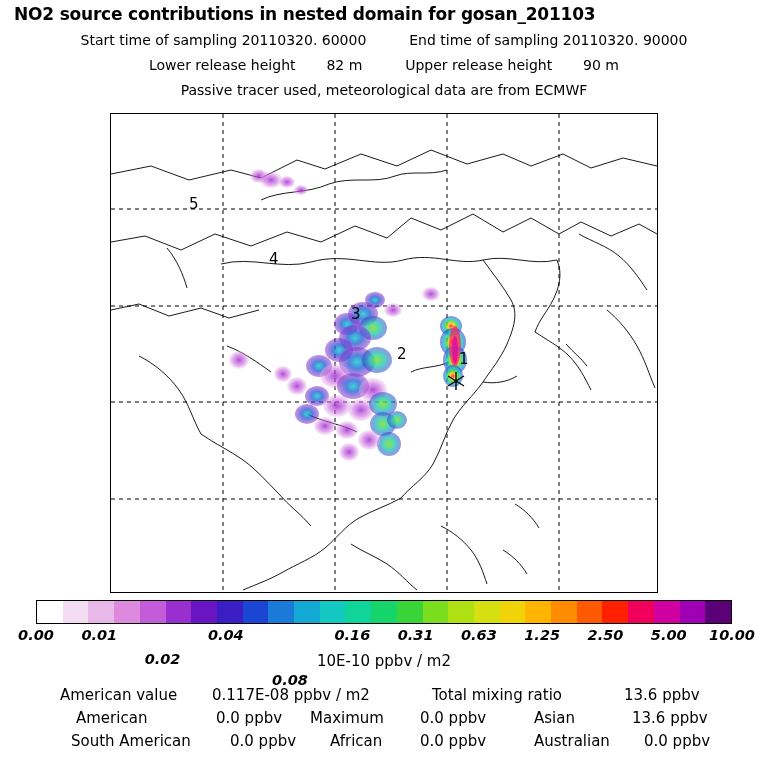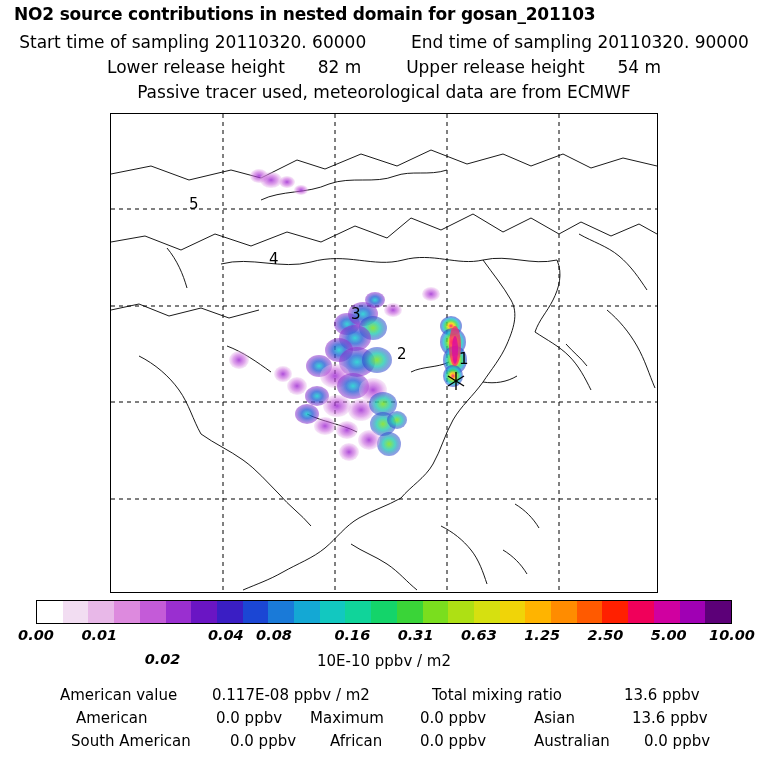--- a/index.html
+++ b/index.html
@@ -26,21 +26,21 @@
     left: 14px;
     font-size: 17px;
     font-weight: bold;
     letter-spacing: -0.2px;
     white-space: nowrap;
   }
   .hdr-line {
     position: absolute;
     width: 768px;
     text-align: center;
-    font-size: 17px;
+    font-size: 14px;
     white-space: nowrap;
   }
   .hdr1 { top: 32px; }
   .hdr2 { top: 57px; }
   .hdr3 { top: 82px; }
   .hdr-line .seg { display: inline-block; }
   .hdr-line .sp-lg { display: inline-block; width: 34px; }
   .hdr-line .sp-md { display: inline-block; width: 22px; }
 
   
@@ -146,21 +146,21 @@
     <span class="seg">20110320. 90000</span>
   </div>
 
   <div class="hdr-line hdr2">
     <span class="seg">Lower release height</span>
     <span class="sp-md"></span>
     <span class="seg">82 m</span>
     <span class="sp-lg"></span>
     <span class="seg">Upper release height</span>
     <span class="sp-md"></span>
-    <span class="seg">54 m</span>
+    <span class="seg">90 m</span>
   </div>
 
   <div class="hdr-line hdr3">Passive tracer used, meteorological data are from ECMWF</div>
 
   <div class="map-wrap">
     <svg class="map-svg" width="546" height="478" viewBox="0 0 546 478">
       <defs>
         <radialGradient id="blobA" cx="50%" cy="50%" r="50%">
           <stop offset="0%" stop-color="#ff1166" stop-opacity="0.95"></stop>
           <stop offset="28%" stop-color="#ffd400" stop-opacity="0.9"></stop>
@@ -314,21 +314,21 @@
       <div class="cell" style="background: rgb(240, 0, 90);"></div>
       <div class="cell" style="background: rgb(208, 0, 160);"></div>
       <div class="cell" style="background: rgb(160, 0, 180);"></div>
       <div class="cell" style="background: rgb(92, 0, 120);"></div>
     </div>
   <div class="cbar-labels">
       <span style="left: 36px;">0.00</span>
       <span style="left: 99.2727px;">0.01</span>
       <span style="left: 162.545px; margin-top: 24px;">0.02</span>
       <span style="left: 225.818px;">0.04</span>
-      <span style="left: 274px;">0.08</span>
+      <span style="left: 290px; margin-top: 45px;">0.08</span>
       <span style="left: 352.364px;">0.16</span>
       <span style="left: 415.636px;">0.31</span>
       <span style="left: 478.909px;">0.63</span>
       <span style="left: 542.182px;">1.25</span>
       <span style="left: 605.455px;">2.50</span>
       <span style="left: 668.727px;">5.00</span>
       <span style="left: 732px;">10.00</span>
     </div>
   <div class="cbar-unit">10E-10 ppbv / m2</div>
 

